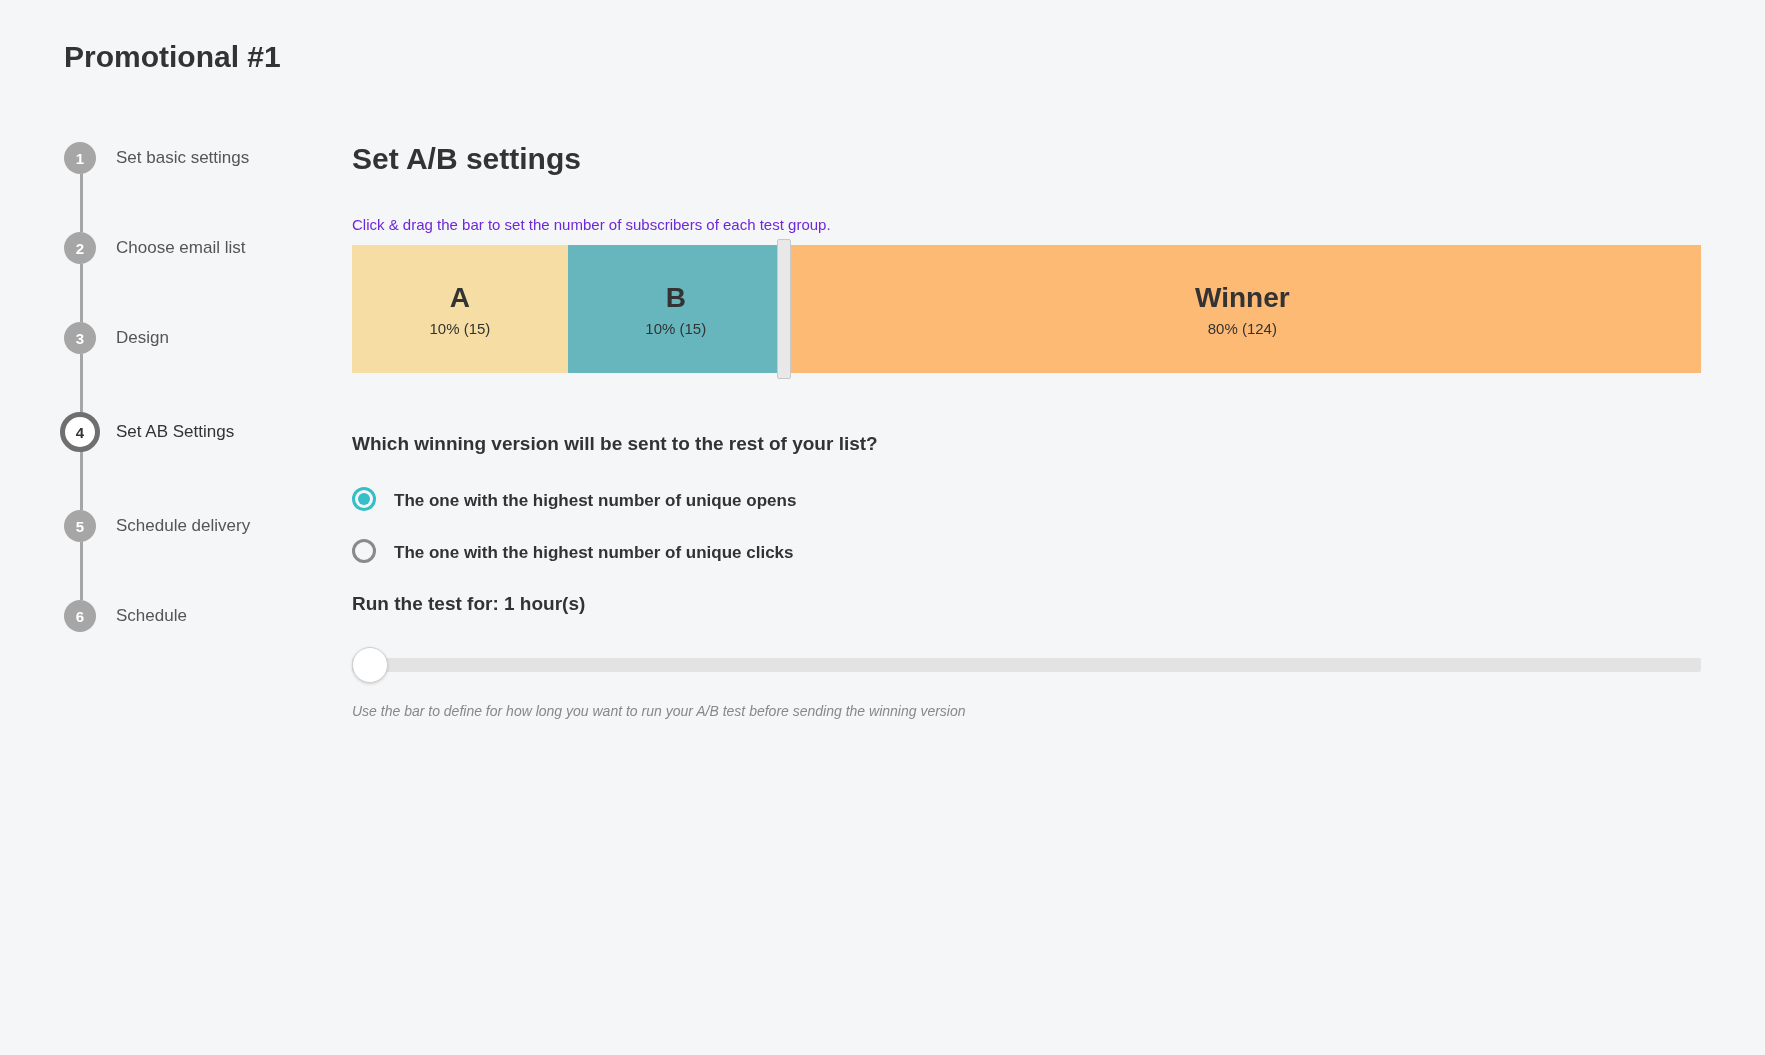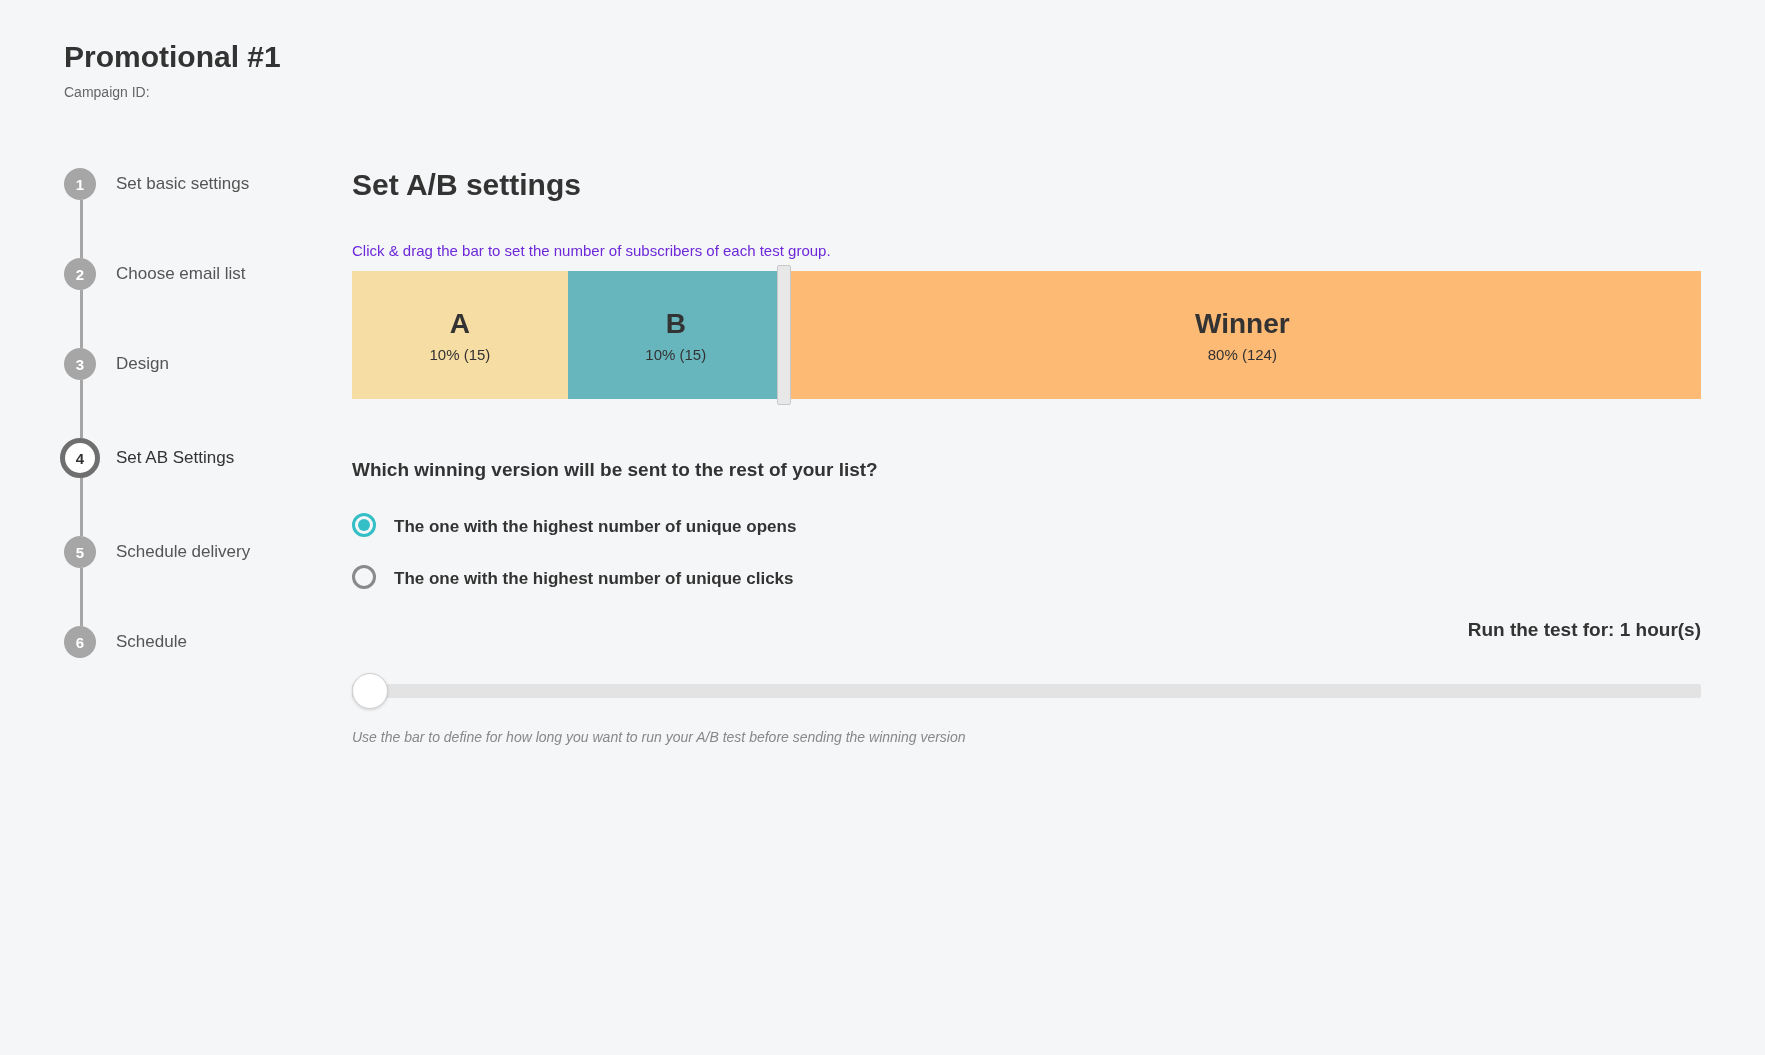--- a/index.html
+++ b/index.html
@@ -167,21 +167,20 @@
     color: #333;
   }
 
   
   .duration-label {
     font-size: 19px;
     font-weight: 600;
     color: #333;
     margin-top: 30px;
     margin-bottom: 30px;
-    text-align: right;
   }
   .duration-label .value { font-weight: 700; }
   .hslider {
     position: relative;
     height: 40px;
     display: flex;
     align-items: center;
     margin-bottom: 18px;
   }
   .hslider-track {
@@ -205,21 +204,20 @@
     font-size: 14px;
     color: #888;
     font-style: italic;
   }
 </style>
 </head>
 <body>
 
 <div class="header">
   <h1 class="page-title">Promotional #1</h1>
-  <div class="campaign-id">Campaign ID:</div>
 </div>
 
 <div class="content-wrap">
 
   <div class="stepper">
     <div class="step">
       <div class="step-circle">1</div>
       <div class="step-label">Set basic settings</div>
       <div class="connector"></div>
     </div>

